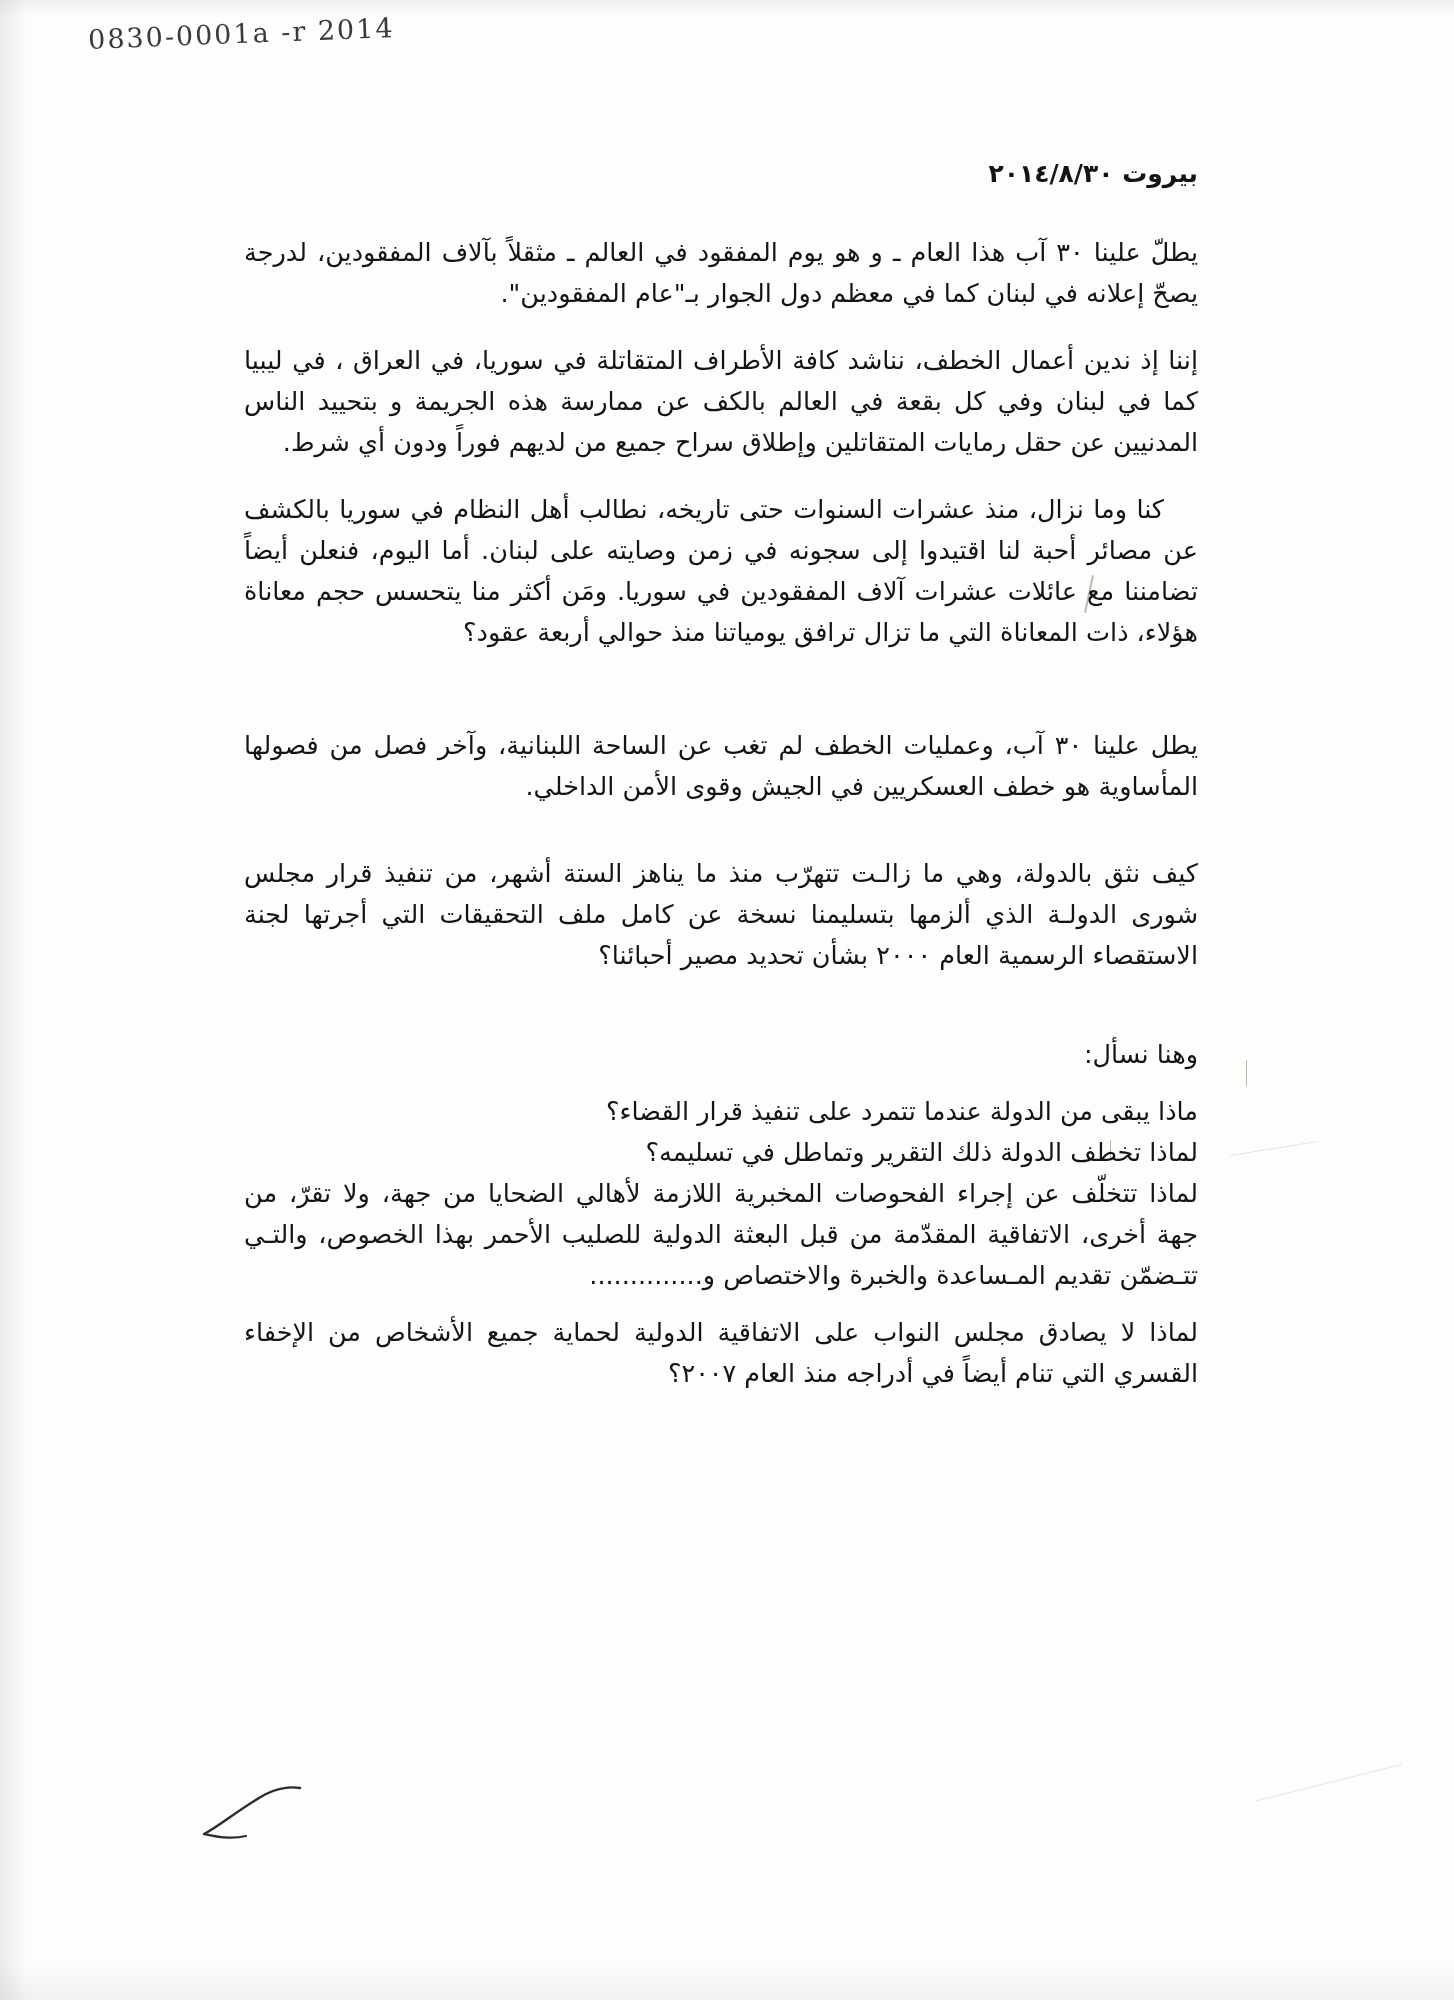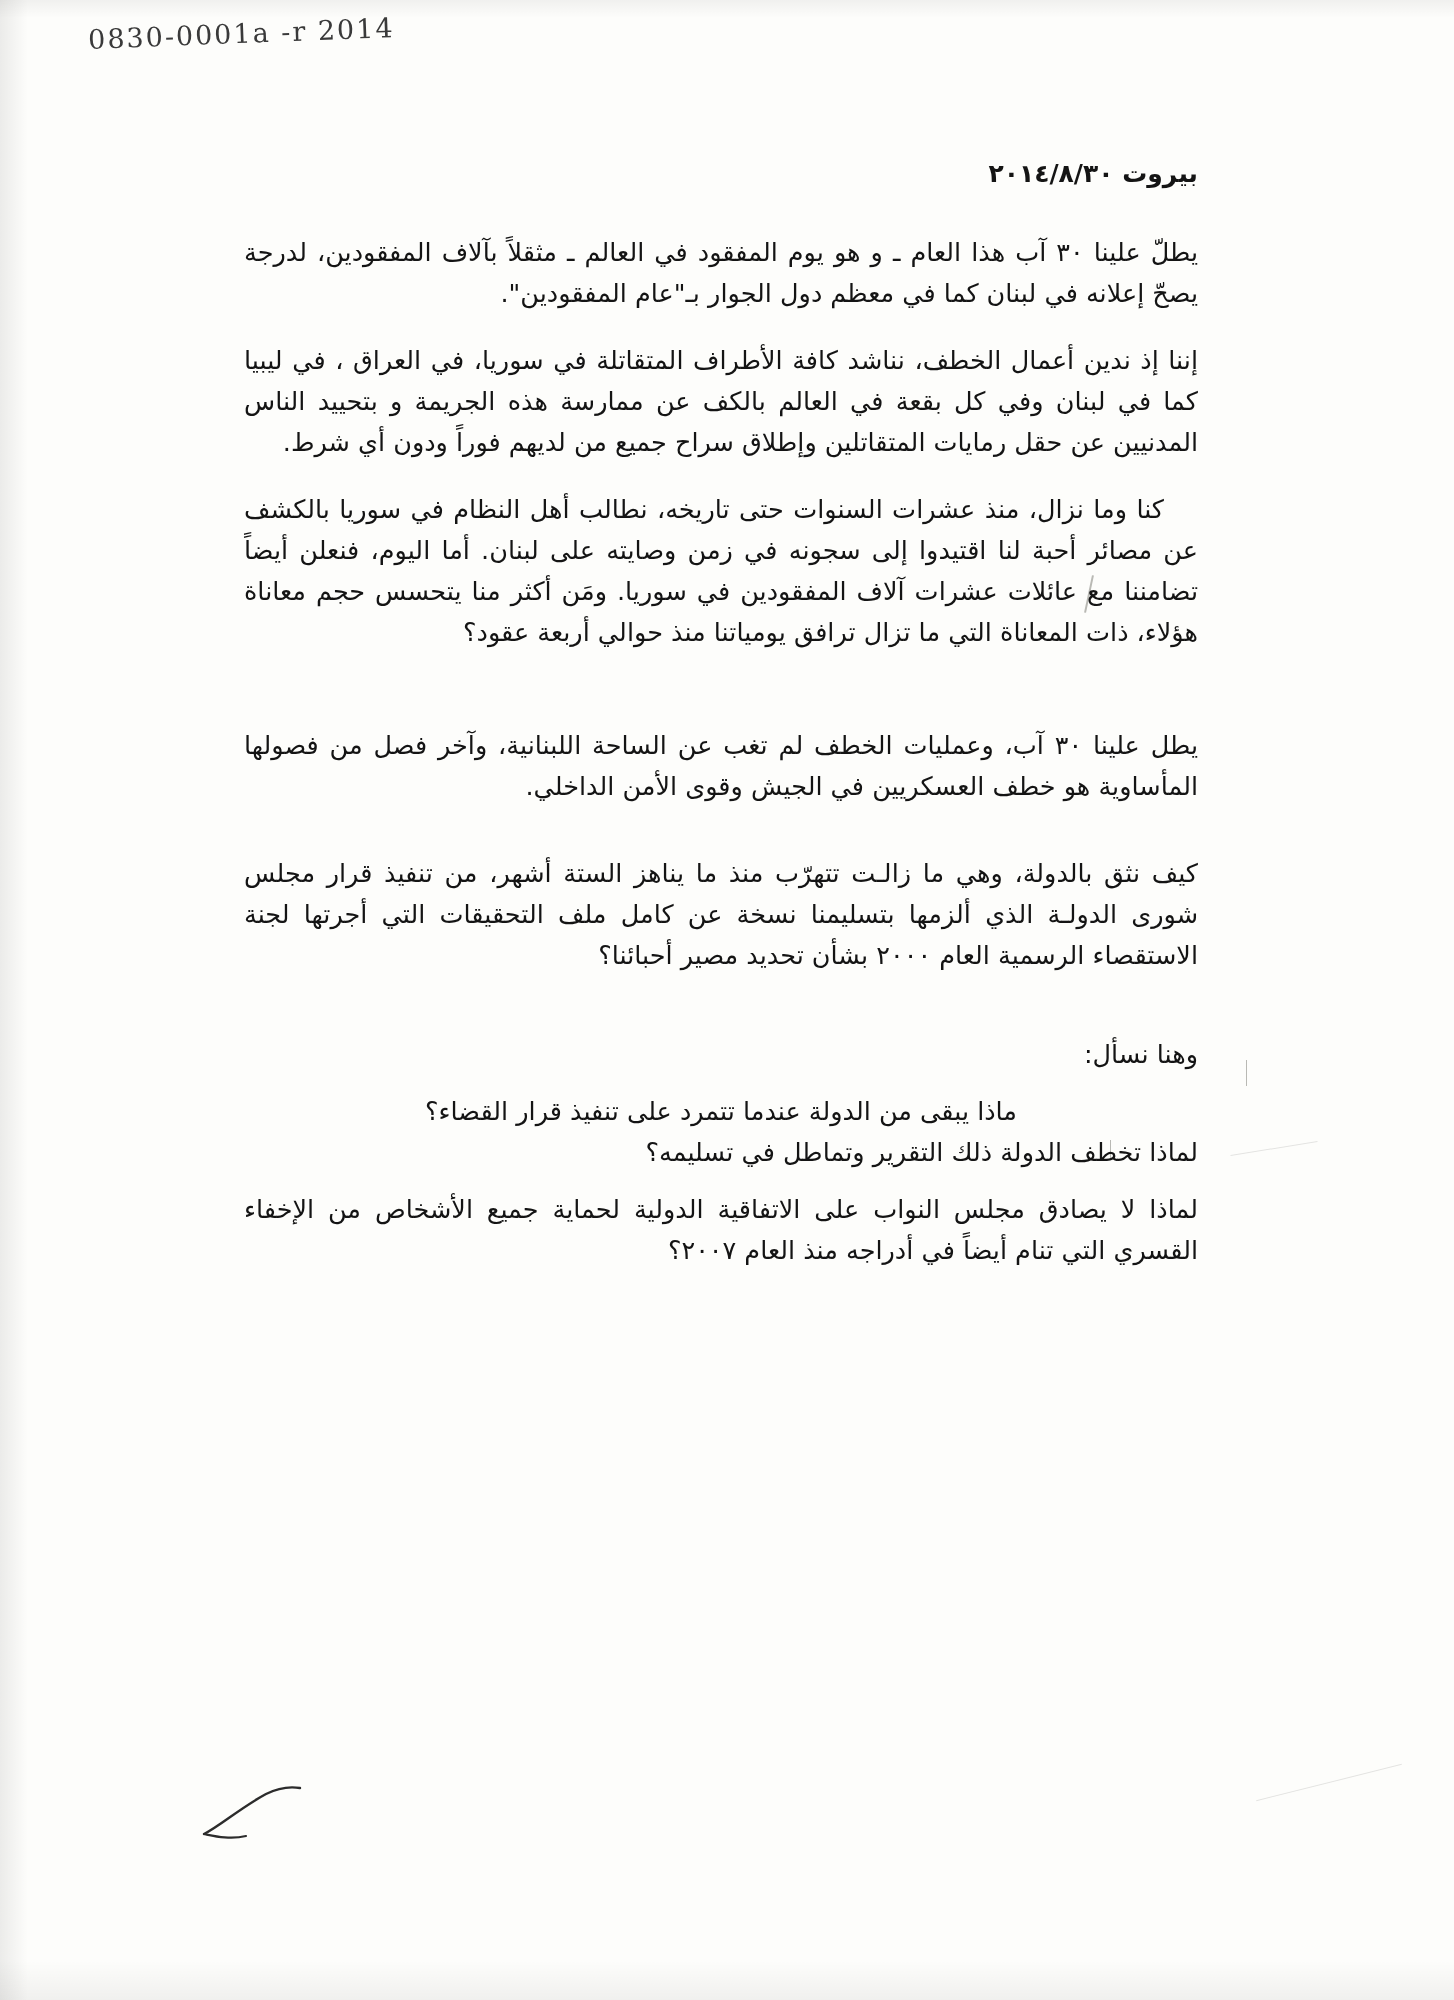--- a/index.html
+++ b/index.html
@@ -141,22 +141,23 @@
     <div class="spacer-md"></div>
 
     <p class="para">كيف نثق بالدولة، وهي ما زالـت تتهرّب منذ ما يناهز الستة أشهر، من تنفيذ قرار مجلس شورى الدولـة الذي ألزمها بتسليمنا نسخة عن كامل ملف التحقيقات التي أجرتها لجنة الاستقصاء الرسمية العام ٢٠٠٠ بشأن تحديد مصير أحبائنا؟</p>
 
     <div class="spacer-sm"></div>
 
     <p class="para tight">وهنا نسأل:</p>
 
     <div class="spacer-sm"></div>
 
-    <p class="q" style="text-align:center;">ماذا يبقى من الدولة عندما تتمرد على تنفيذ قرار القضاء؟</p>
+    <p class="q" style="text-align:right;">ماذا يبقى من الدولة عندما تتمرد على تنفيذ قرار القضاء؟</p>
     <p class="q">لماذا تخطف الدولة ذلك التقرير وتماطل في تسليمه؟</p>
+    <p class="q">لماذا تتخلّف عن إجراء الفحوصات المخبرية اللازمة لأهالي الضحايا من جهة،  ولا تقرّ، من جهة أخرى، الاتفاقية المقدّمة من قبل البعثة الدولية للصليب الأحمر بهذا الخصوص، والتـي تتـضمّن تقديم المـساعدة والخبرة والاختصاص و..............</p>
 
     <div class="spacer-sm"></div>
 
     <p class="q">لماذا لا يصادق مجلس النواب على الاتفاقية الدولية لحماية جميع الأشخاص من الإخفاء القسري التي تنام أيضاً في أدراجه منذ العام ٢٠٠٧؟</p>
   </div>
 
   <svg class="signature-mark" viewBox="0 0 120 70">
     <path d="M8 52 C 24 44, 44 26, 70 12 C 80 7, 92 4, 104 6" fill="none" stroke="#2c2c2c" stroke-width="2.4" stroke-linecap="round"></path>
     <path d="M8 52 C 18 54, 34 58, 50 54" fill="none" stroke="#2c2c2c" stroke-width="2.2" stroke-linecap="round"></path>
   </svg>

